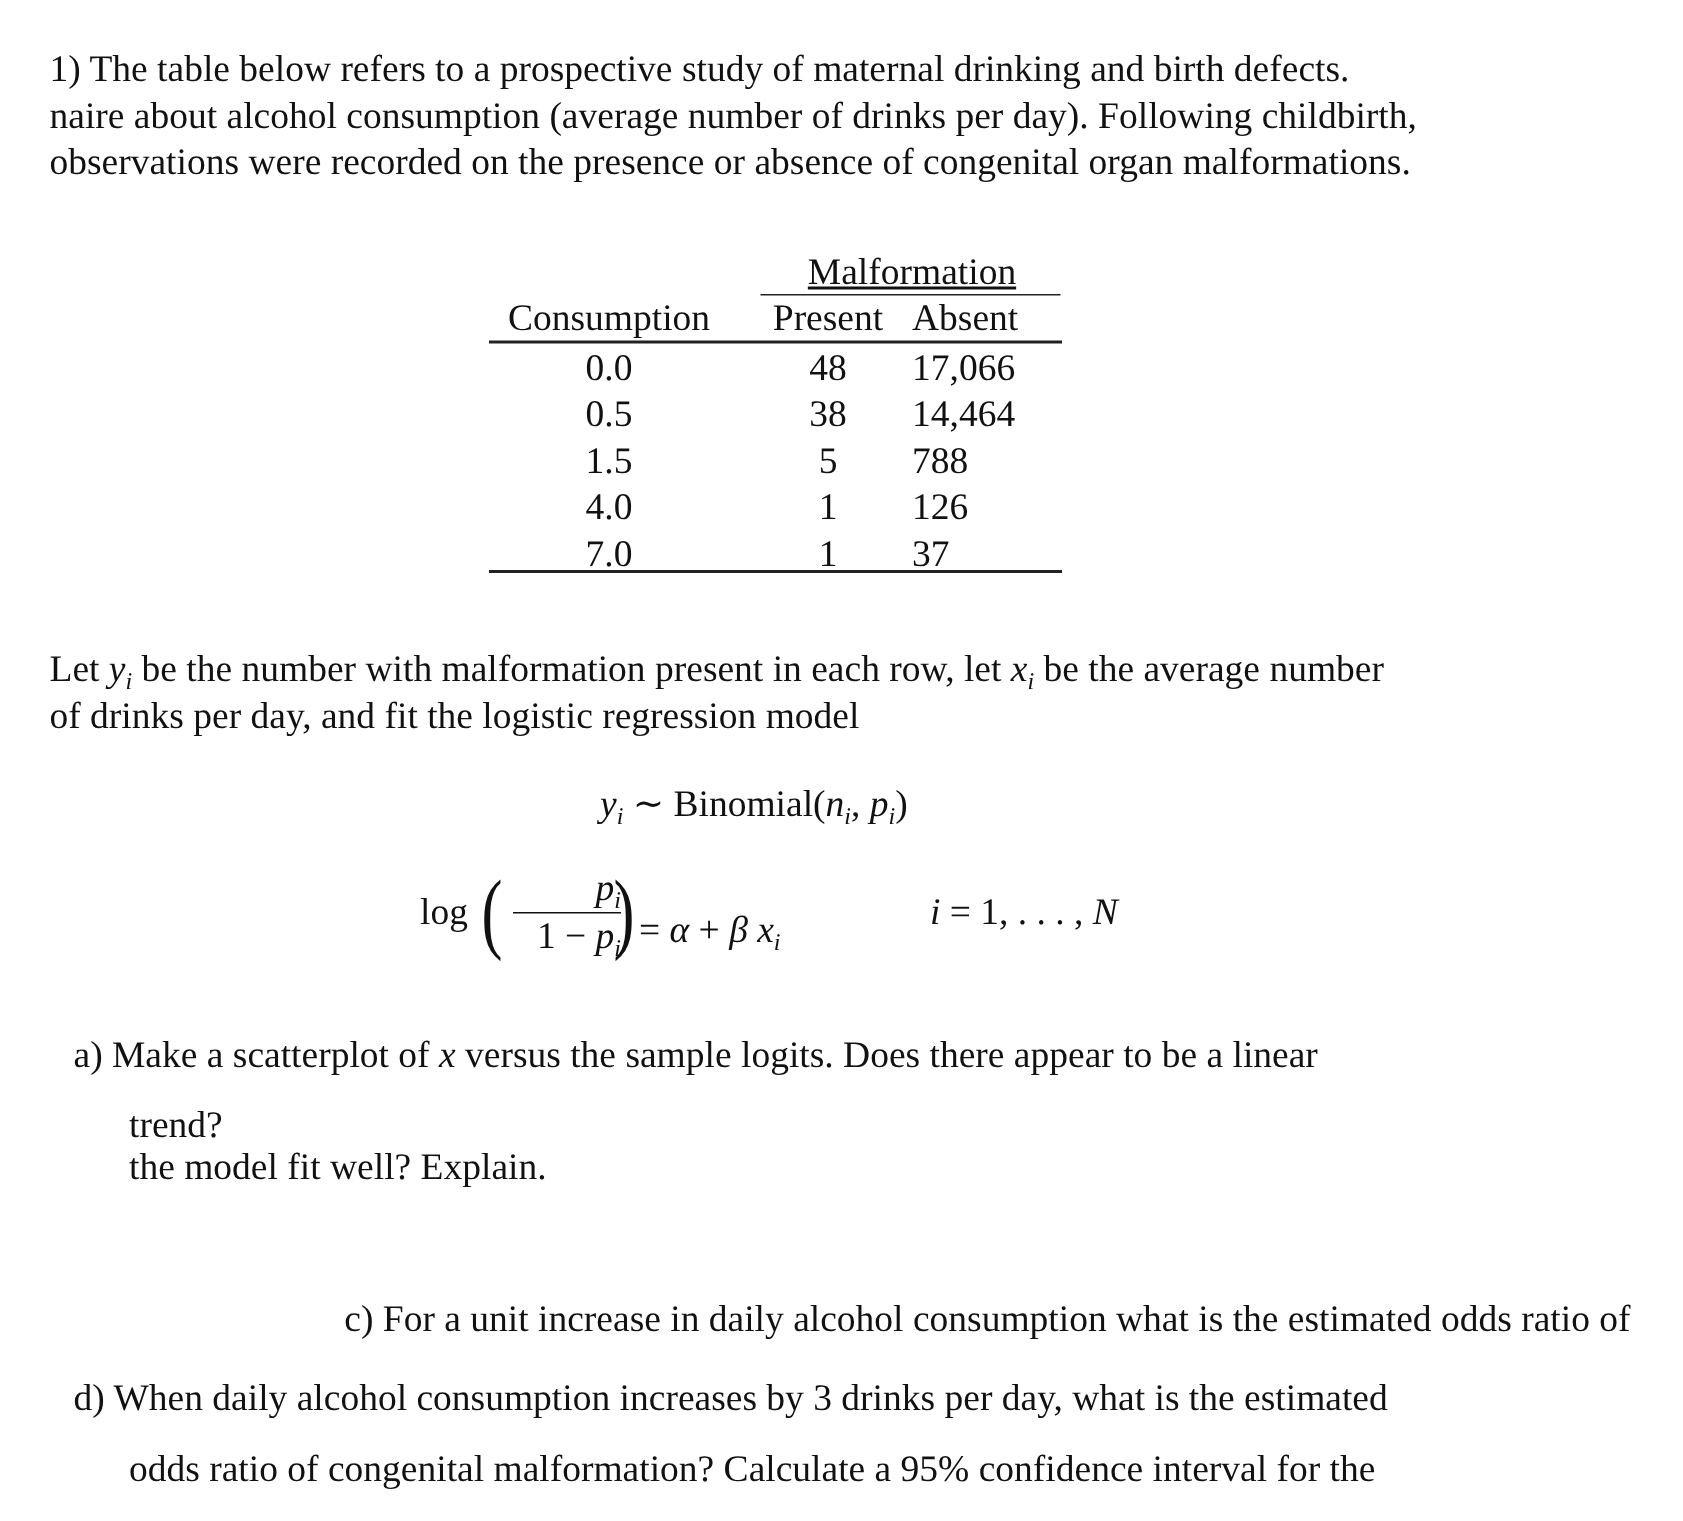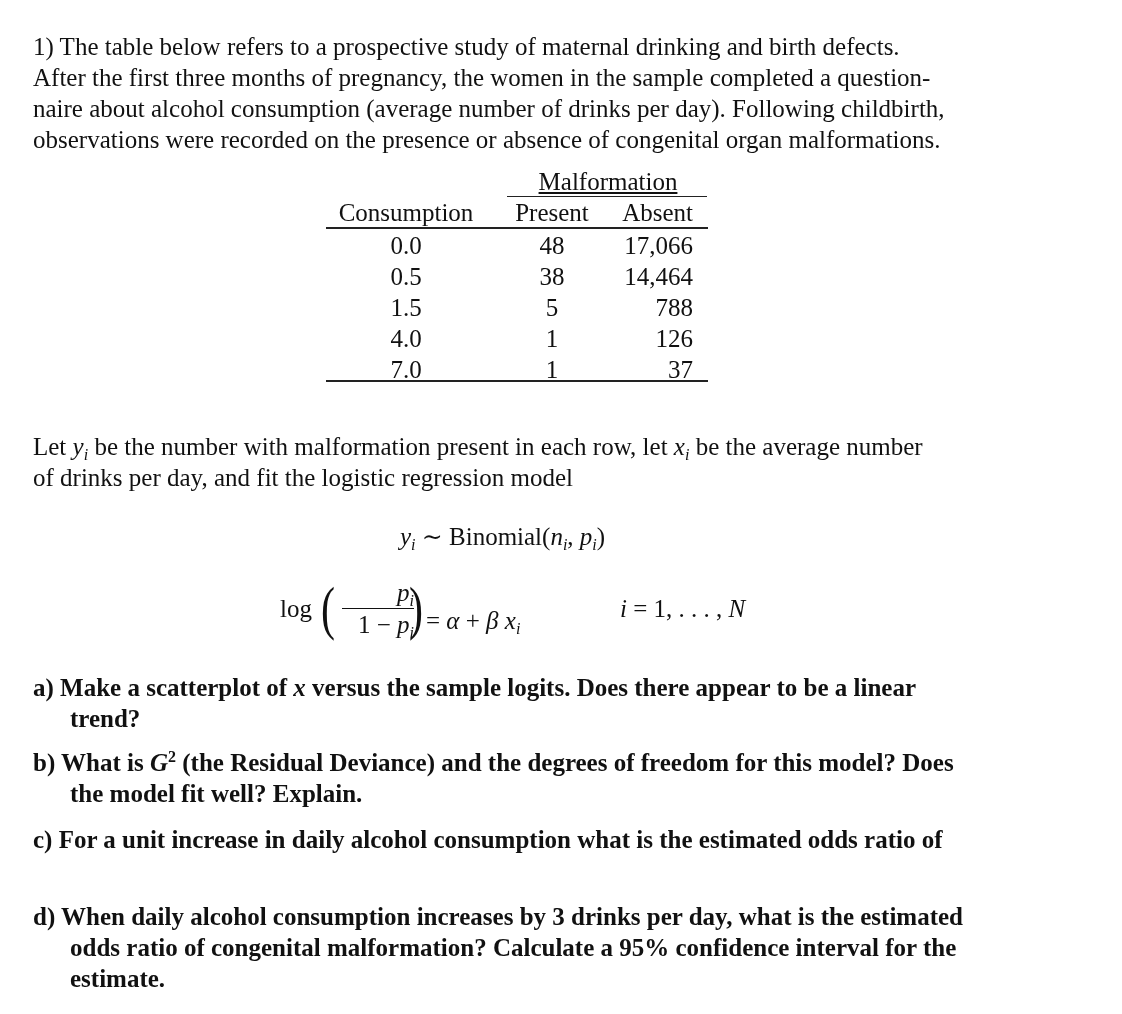--- a/index.html
+++ b/index.html
@@ -12,47 +12,46 @@
   .para p { margin: 0; white-space: nowrap; }
   .it { font-style: italic; }
   sub { font-size: 16px; vertical-align: -5px; line-height: 0; }
   sup { font-size: 16px; vertical-align: 9px; line-height: 0; }
 
   
   .tbl { position: absolute; left: 326px; top: 166px; width: 382px; }
   .tbl .row { position: relative; height: 31px; line-height: 31px; }
   .tbl .c1 { position: absolute; left: 0; width: 160px; text-align: center; }
   .tbl .c2 { position: absolute; left: 180px; width: 92px; text-align: center; }
-  .tbl .c3 { position: absolute; left: 282px; width: 85px; text-align: right; }
+  .tbl .c3 { position: absolute; left: 282px; width: 85px; }
   .tbl .span23 { position: absolute; left: 182px; width: 200px; text-align: center; text-decoration: underline; }
   .rule-partial { position: absolute; left: 181px; top: 30px; width: 200px; height: 1px; background: #222; }
   .rule-full { position: absolute; left: 0; width: 382px; height: 2px; background: #222; }
 
   
   .eq1 { position: absolute; left: 400px; top: 520px; line-height: 34px; white-space: nowrap; }
   .eq2 { position: absolute; left: 280px; top: 578px; height: 70px; white-space: nowrap; }
   .eq2 .log { position: absolute; left: 0; top: 17px; }
   .eq2 .paren { position: absolute; top: 0; font-size: 60px; line-height: 60px; transform: scaleX(0.7); font-weight: 200; }
   .eq2 .frac { position: absolute; left: 62px; top: 0; width: 72px; text-align: right; }
   .eq2 .num { display: block; line-height: 30px; height: 28px; }
   .eq2 .bar { display: block; height: 1px; background: #111; margin: 2px 0 1px 0; }
   .eq2 .den { display: block; line-height: 30px; }
   .eq2 .rhs { position: absolute; left: 146px; top: 17px; margin-top: 12px; }
   .eq2 .idx { position: absolute; left: 340px; top: 17px; }
 
   .item { position: absolute; left: 33px; width: 1070px; line-height: 31px; }
-  .item p { margin: 0; white-space: nowrap; font-weight: bold; }
+  .item p { margin: 16px; white-space: nowrap; }
   .item .cont { padding-left: 37px; }
 </style>
 </head>
 <body>
 
 <div class="para" style="top:15px;margin-top:16px;">
   <p>1) The table below refers to a prospective study of maternal drinking and birth defects.</p>
-  <p>After the first three months of pregnancy, the women in the sample completed a question-</p>
   <p>naire about alcohol consumption (average number of drinks per day). Following childbirth,</p>
   <p>observations were recorded on the presence or absence of congenital organ malformations.</p>
 </div>
 
 <div class="tbl">
   <div class="row">
     <span class="span23">Malformation</span>
     <div class="rule-partial"></div>
   </div>
   <div class="row">
@@ -111,25 +110,24 @@
   <span class="rhs"><span>= </span><span class="it">α</span><span> + </span><span class="it">β x</span><sub class="it">i</sub></span>
   <span class="idx"><span class="it">i</span><span> = 1, . . . , </span><span class="it">N</span></span>
 </div>
 
 <div class="item" style="top:672px;">
   <p><span>a) Make a scatterplot of </span><span class="it">x</span><span> versus the sample logits. Does there appear to be a linear</span></p>
   <p class="cont">trend?</p>
 </div>
 
 <div class="item" style="top:747px;">
-  <p><span>b) What is </span><span class="it">G</span><sup>2</sup><span> (the Residual Deviance) and the degrees of freedom for this model? Does</span></p>
   <p class="cont">the model fit well? Explain.</p>
 </div>
 
-<div class="item" style="top:824px;">
+<div class="item" style="top:848px;text-align:right;">
   <p>c) For a unit increase in daily alcohol consumption what is the estimated odds ratio of</p>
 </div>
 
 <div class="item" style="top:901px;">
   <p>d) When daily alcohol consumption increases by 3 drinks per day, what is the estimated</p>
   <p class="cont">odds ratio of congenital malformation? Calculate a 95% confidence interval for the</p>
   <p class="cont">estimate.</p>
 </div>
 
 </body></html>

